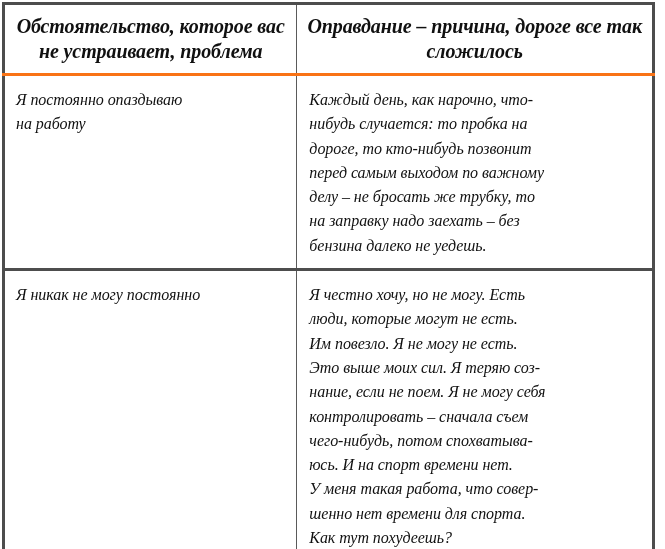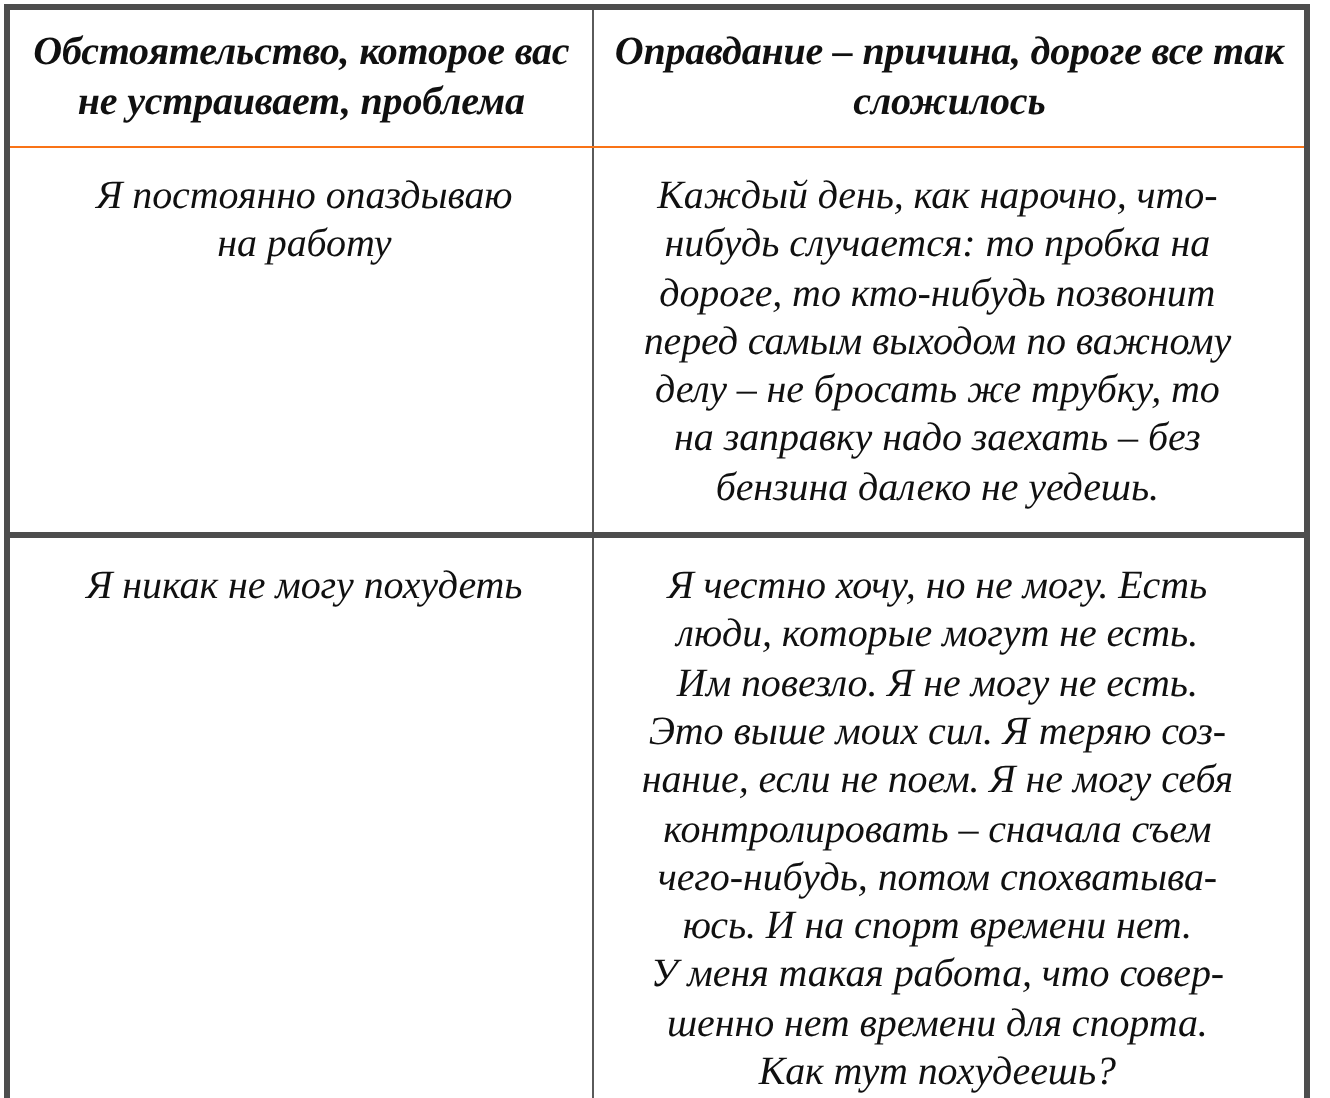--- a/index.html
+++ b/index.html
@@ -45,46 +45,45 @@
     border-bottom: 3px solid #4d4d4d;
     border-left: 3px solid #4d4d4d;
     border-right: 3px solid #4d4d4d;
   }
 
   col.c-left  { width: 292px; }
   col.c-right { width: 355px; }
 
   
   .hdr td {
-    border-bottom: 1px solid #f97316;
+    border-bottom: 3px solid #f97316;
   }
   .hdr-cell {
     padding: 9px 10px 9px 10px;
     text-align: center;
     font-style: italic;
     font-weight: bold;
     font-size: 20px;
     line-height: 25px;
     color: #101010;
     letter-spacing: -0.1px;
   }
 
   
   .row-div td {
     border-bottom: 3px solid #4d4d4d;
   }
   .cell {
     font-style: italic;
     font-weight: normal;
-    font-size: 20px;
+    font-size: 16px;
     line-height: 24.3px;
     color: #101010;
     letter-spacing: -0.05px;
     white-space: pre-line;
-    text-align: center;
   }
   .cell-left {
     padding: 12px 8px 10px 11px;
   }
   .cell-right {
     padding: 12px 24px 10px 12px;
   }
 
   .spacer-cell { border-bottom: none; }
 </style>
@@ -125,21 +124,21 @@
 дороге, то кто-нибудь позвонит
 перед самым выходом по важному
 делу – не бросать же трубку, то
 на заправку надо заехать – без
 бензина далеко не уедешь.</div>
         </td>
       </tr>
 
       <tr>
         <td class="spacer-cell">
-          <div class="cell cell-left">Я никак не могу похудеть</div>
+          <div class="cell cell-left">Я никак не могу постоянно</div>
         </td>
         <td class="spacer-cell">
           <div class="cell cell-right">Я честно хочу, но не могу. Есть
 люди, которые могут не есть.
 Им повезло. Я не могу не есть.
 Это выше моих сил. Я теряю соз-
 нание, если не поем. Я не могу себя
 контролировать – сначала съем
 чего-нибудь, потом спохватыва-
 юсь. И на спорт времени нет.

